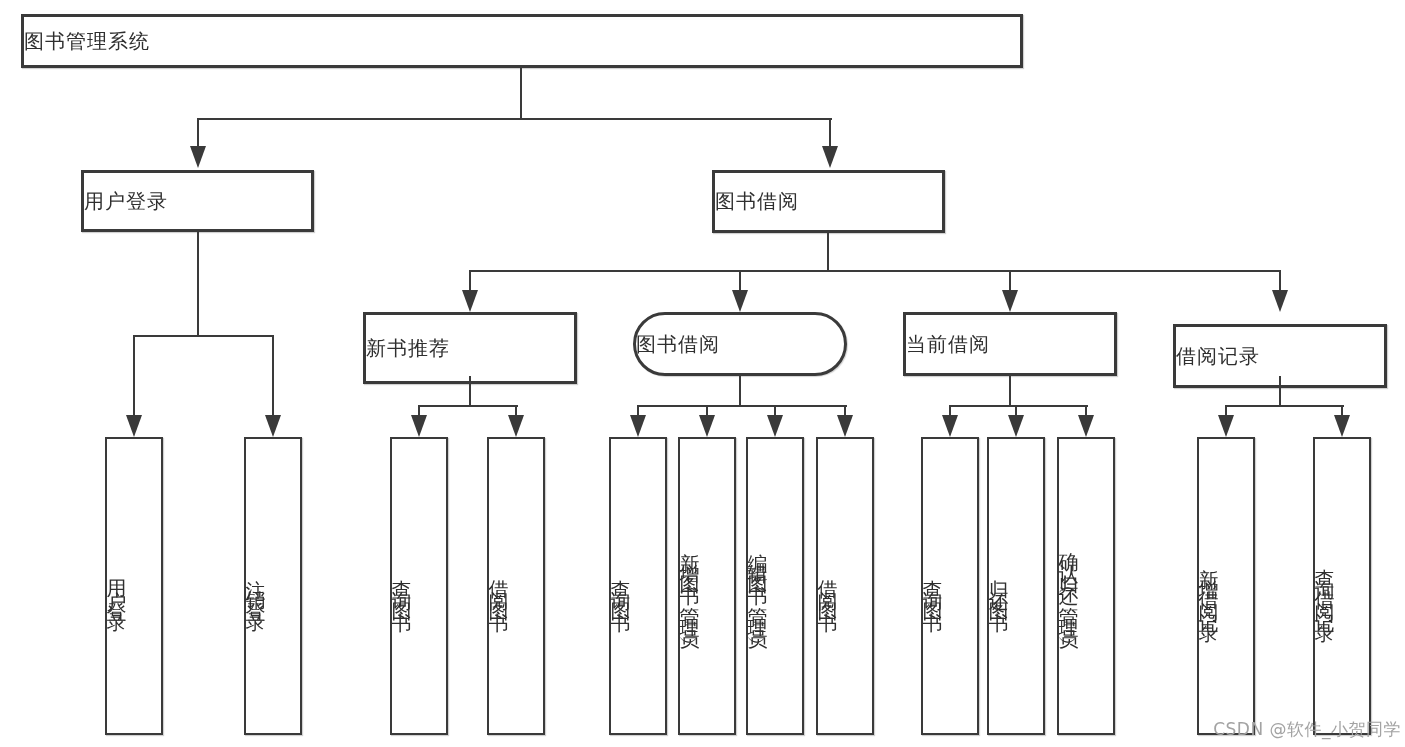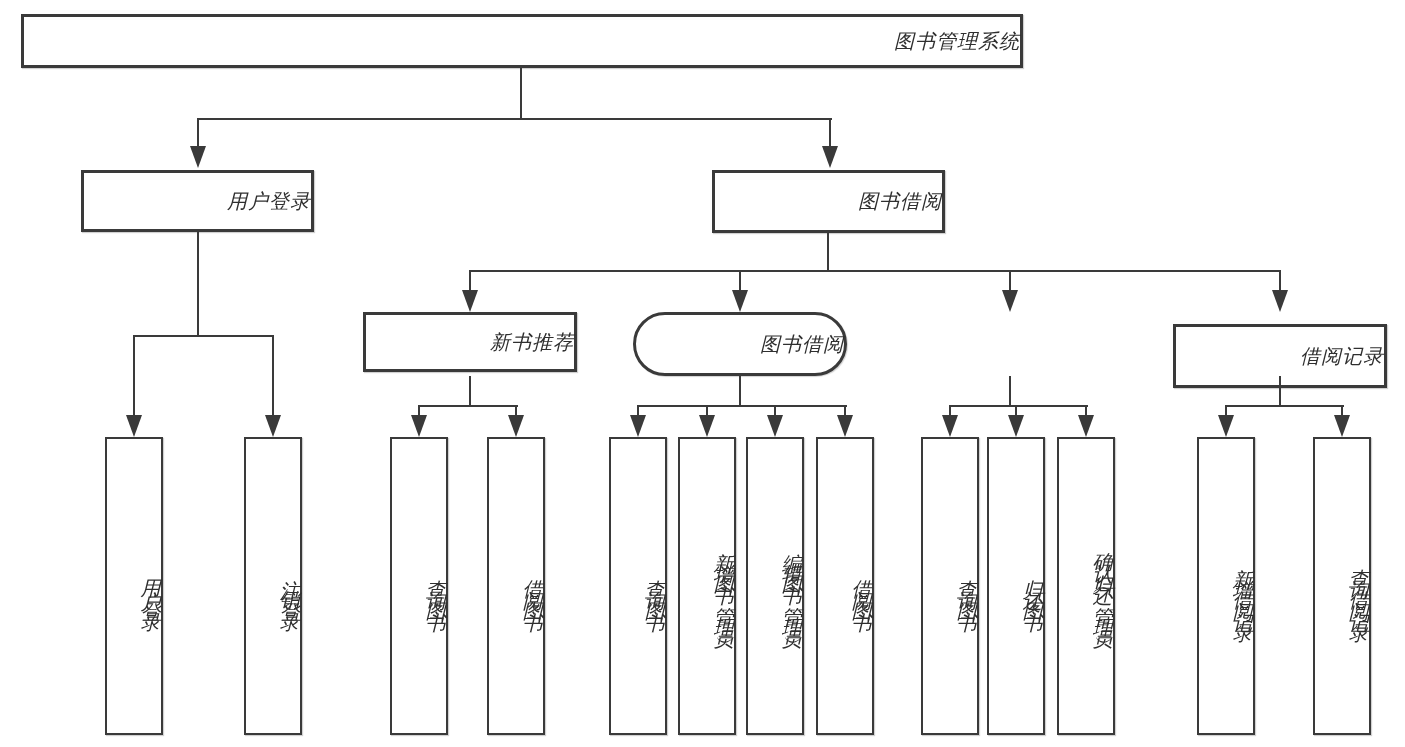--- a/index.html
+++ b/index.html
@@ -10,24 +10,23 @@
   }
   html,body{margin:0;padding:0;background:var(--bg);}
   *{box-sizing:border-box;}
   .stage{
     position:relative;width:1405px;height:747px;background:var(--bg);
     font-family:"DejaVu Sans","Liberation Sans",sans-serif;color:var(--text);
     overflow:hidden;
   }
   .box{
     position:absolute;background:#fff;border:3px solid var(--line);
-    display:flex;align-items:center;justify-content:flex-end;
+    display:flex;align-items:center;justify-content:flex-start;
     font-size:20px;letter-spacing:1px;
     box-shadow:1px 1px 1px rgba(0,0,0,0.18);
-    font-style:italic;
   }
   .leaf{
     border-width:2px;
     box-shadow:1px 1px 1px rgba(0,0,0,0.18);
   }
   .leaf span{
     writing-mode:vertical-rl;text-orientation:upright;
     letter-spacing:11px;font-size:20px;line-height:1;
     white-space:nowrap;
   }
@@ -52,25 +51,28 @@
     <span>图书管理系统</span>
   </div>
 
   <div class="box" style="left:81px;top:170px;width:233px;height:62px;">
     <span>用户登录</span>
   </div>
   <div class="box" style="left:712px;top:170px;width:233px;height:63px;">
     <span>图书借阅</span>
   </div>
 
-  <div class="box" style="left:363px;top:312px;width:214px;height:60px;">
+  <div class="box" style="left:363px;top:312px;width:214px;height:72px;">
     <span>新书推荐</span>
   </div>
   <div class="box" style="left:633px;top:312px;width:214px;height:64px;border-radius:32px;">
     <span>图书借阅</span>
+  </div>
+  <div class="box" style="left:903px;top:312px;width:214px;height:64px;">
+    <span>当前借阅</span>
   </div>
   <div class="box" style="left:1173px;top:324px;width:214px;height:64px;">
     <span>借阅记录</span>
   </div>
 
   <div class="box leaf" style="left:105px;top:437px;width:58px;height:298px;">
     <span>用户登录</span>
   </div>
   <div class="box leaf" style="left:244px;top:437px;width:58px;height:298px;">
     <span>注销登录</span>
@@ -175,14 +177,15 @@
 
   <div>
     <div class="vl" style="left:1279px;top:376px;height:31px;"></div>
     <div class="hl" style="left:1225px;top:405px;width:119px;"></div>
     <div class="vl" style="left:1225px;top:405px;height:14px;"></div>
     <div class="tri" style="left:1218px;top:415px;"></div>
     <div class="vl" style="left:1341px;top:405px;height:14px;"></div>
     <div class="tri" style="left:1334px;top:415px;"></div>
   </div>
 
+  <div class="watermark">CSDN @软件_小贺同学</div>
 
 </div>
 
 </body></html>

